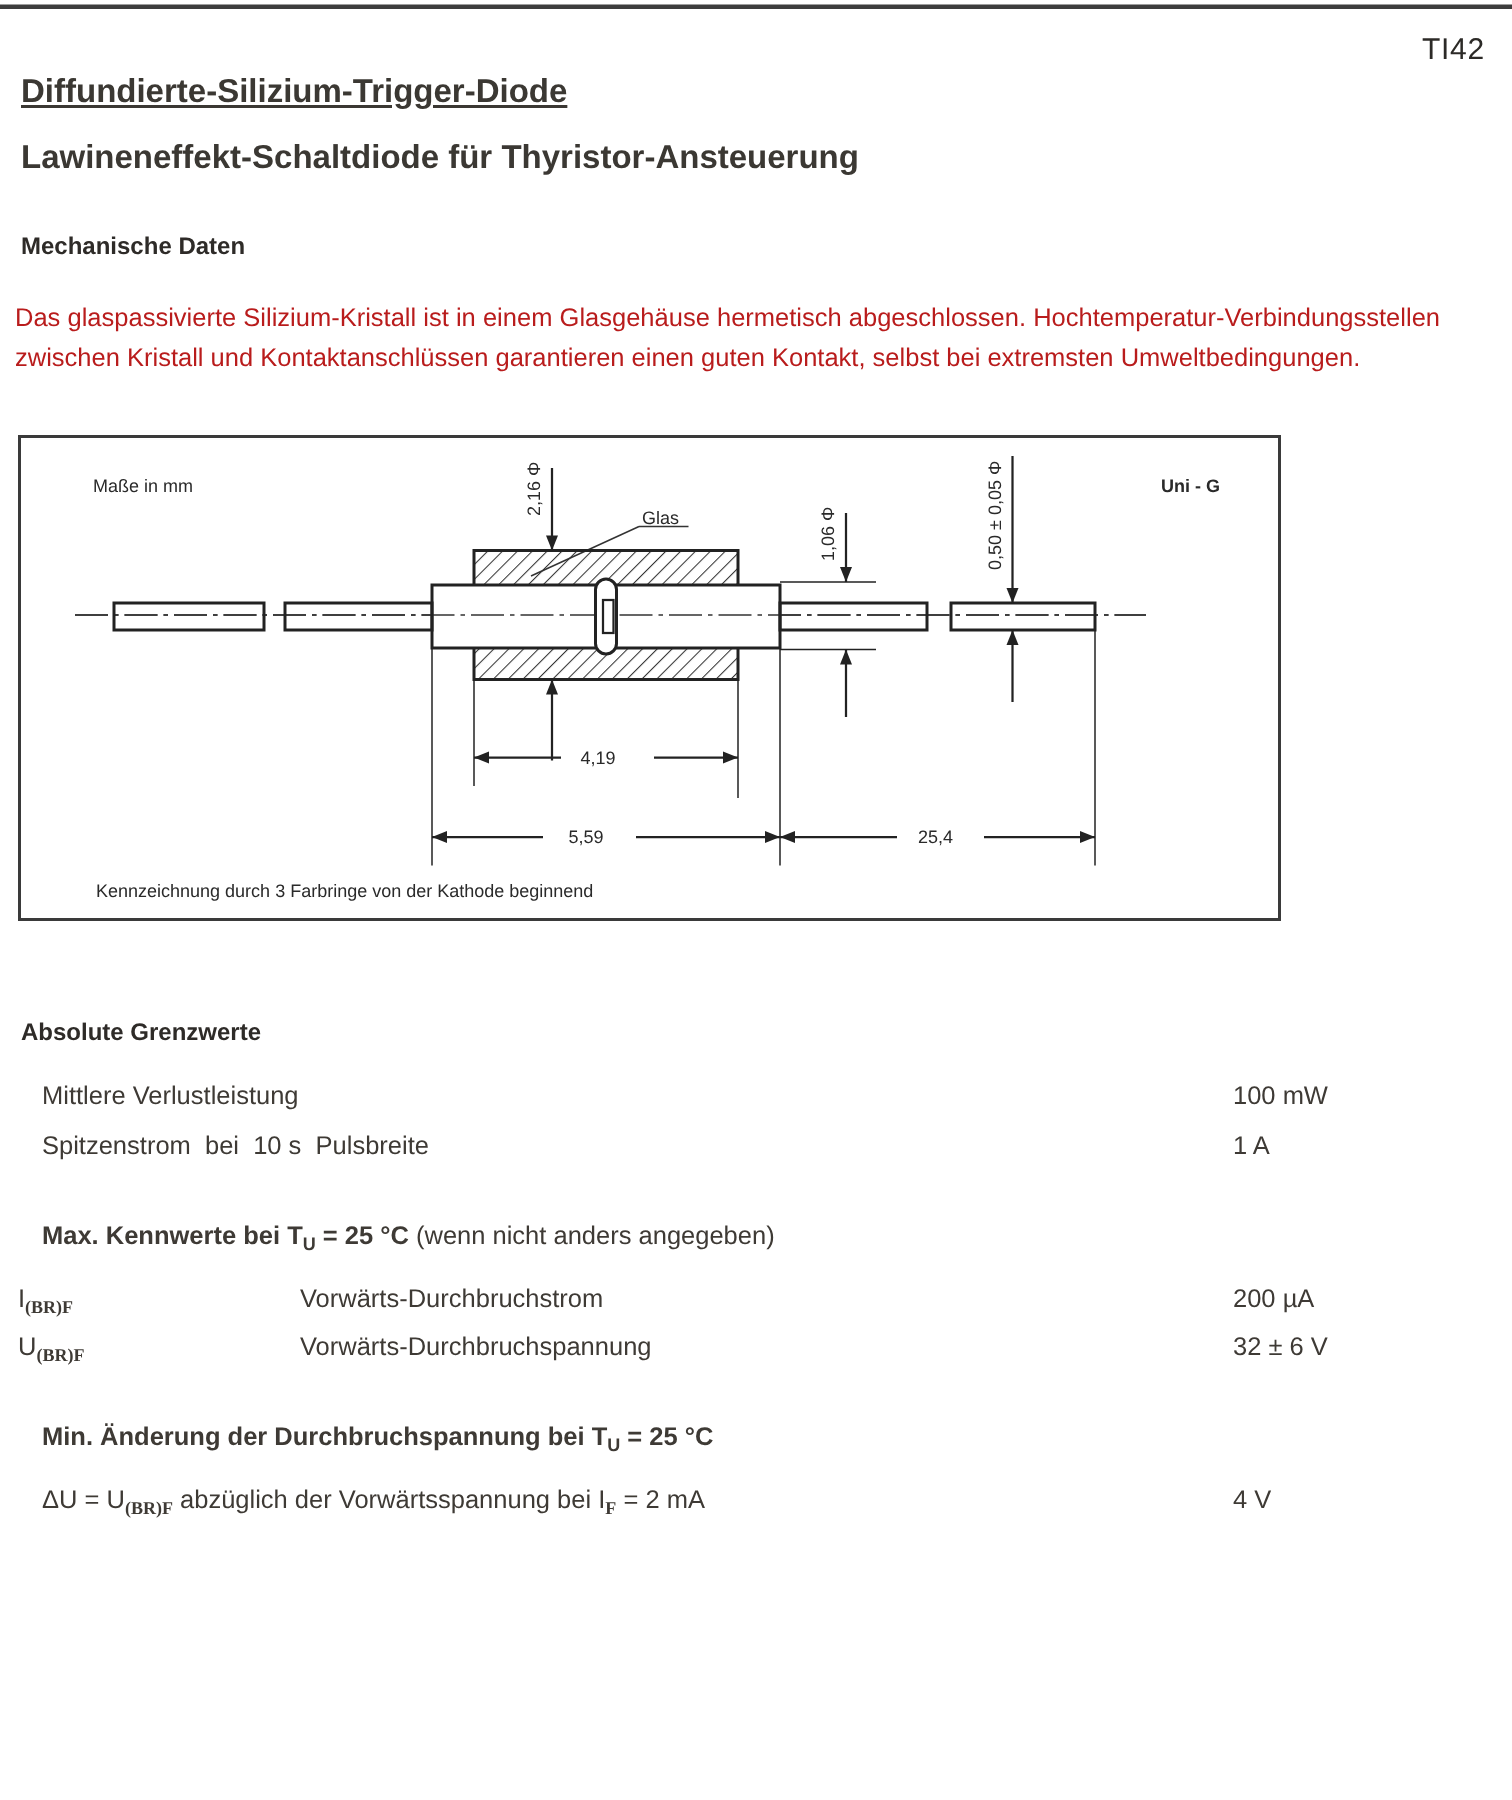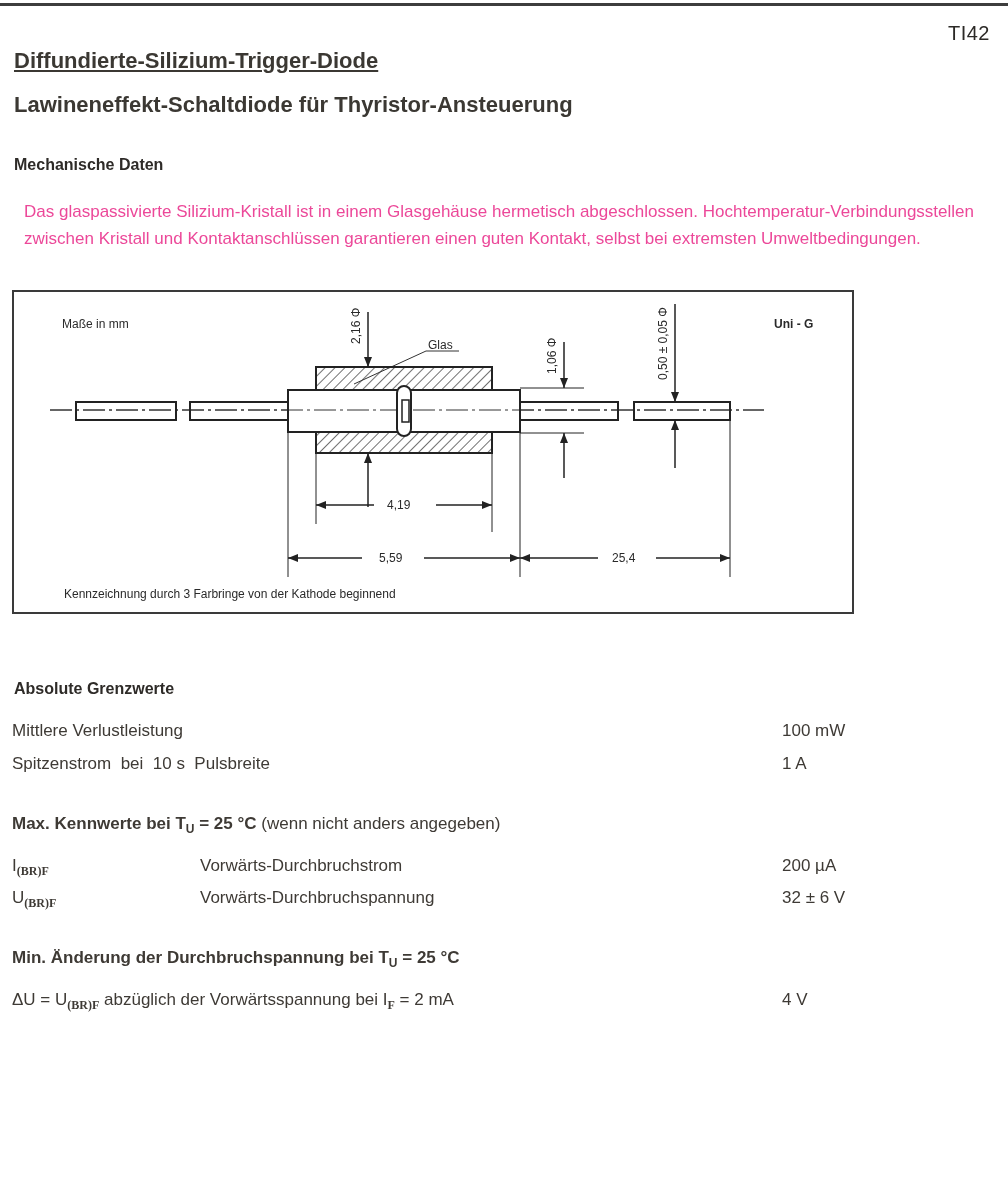--- a/index.html
+++ b/index.html
@@ -6,26 +6,26 @@
   body {
     width:1008px; height:1200px; position:relative; overflow:hidden;
     background:#ffffff; color:#3a3632;
     font-family:"Liberation Sans", sans-serif;
   }
   .topline { position:absolute; left:0; top:3px; width:1008px; height:3px; background:#3d3d3d; }
   .doc-id { position:absolute; right:18px; top:22px; font-size:20px; font-weight:normal; color:#2c2a27; letter-spacing:0.5px; }
   .title1 { position:absolute; left:14px; top:48px; font-size:22px; font-weight:bold; color:#3b3833;text-decoration:underline; }
   .title2 { position:absolute; left:14px; top:92px; font-size:22px; font-weight:bold; color:#3b3833; }
   .sec-head { position:absolute; left:14px; font-size:16px; font-weight:bold; color:#2e2b28; }
-  .para { position:absolute; left:24px; top:198px; width:950px; font-size:17px; line-height:27px; color:#ec4899; text-align:justify; }
+  .para { position:absolute; left:10px; top:198px; width:950px; font-size:17px; line-height:27px; color:#b91c1c; text-align:justify; }
   .drawing-box { position:absolute; left:12px; top:290px; width:842px; height:324px; border:2px solid #3a3a3a; box-sizing:border-box;padding-left:24px; }
   .drawing-box svg { position:absolute; left:0; top:0; }
   .dlabel { font-family:"Liberation Sans", sans-serif; font-size:12px; fill:#2a2a2a; }
-  .row { position:absolute; left:12px; font-size:17px; color:#3e3a35; }
-  .val { position:absolute; left:782px; font-size:17px; color:#3e3a35; }
+  .row { position:absolute; left:28px; font-size:17px; color:#3e3a35; }
+  .val { position:absolute; left:822px; font-size:17px; color:#3e3a35; }
   .sym { position:absolute; left:12px; font-size:17px; color:#3e3a35; }
   .desc { position:absolute; left:200px; font-size:17px; color:#3e3a35; }
   .sub { font-size:12px; font-weight:bold; font-family:"Liberation Serif", serif; vertical-align:-4px; }
   .b { font-weight:bold; }
   .subU { font-size:12px; vertical-align:-4px; font-weight:bold; }
 </style>
 </head>
 <body>
 
 <div class="topline"></div>

